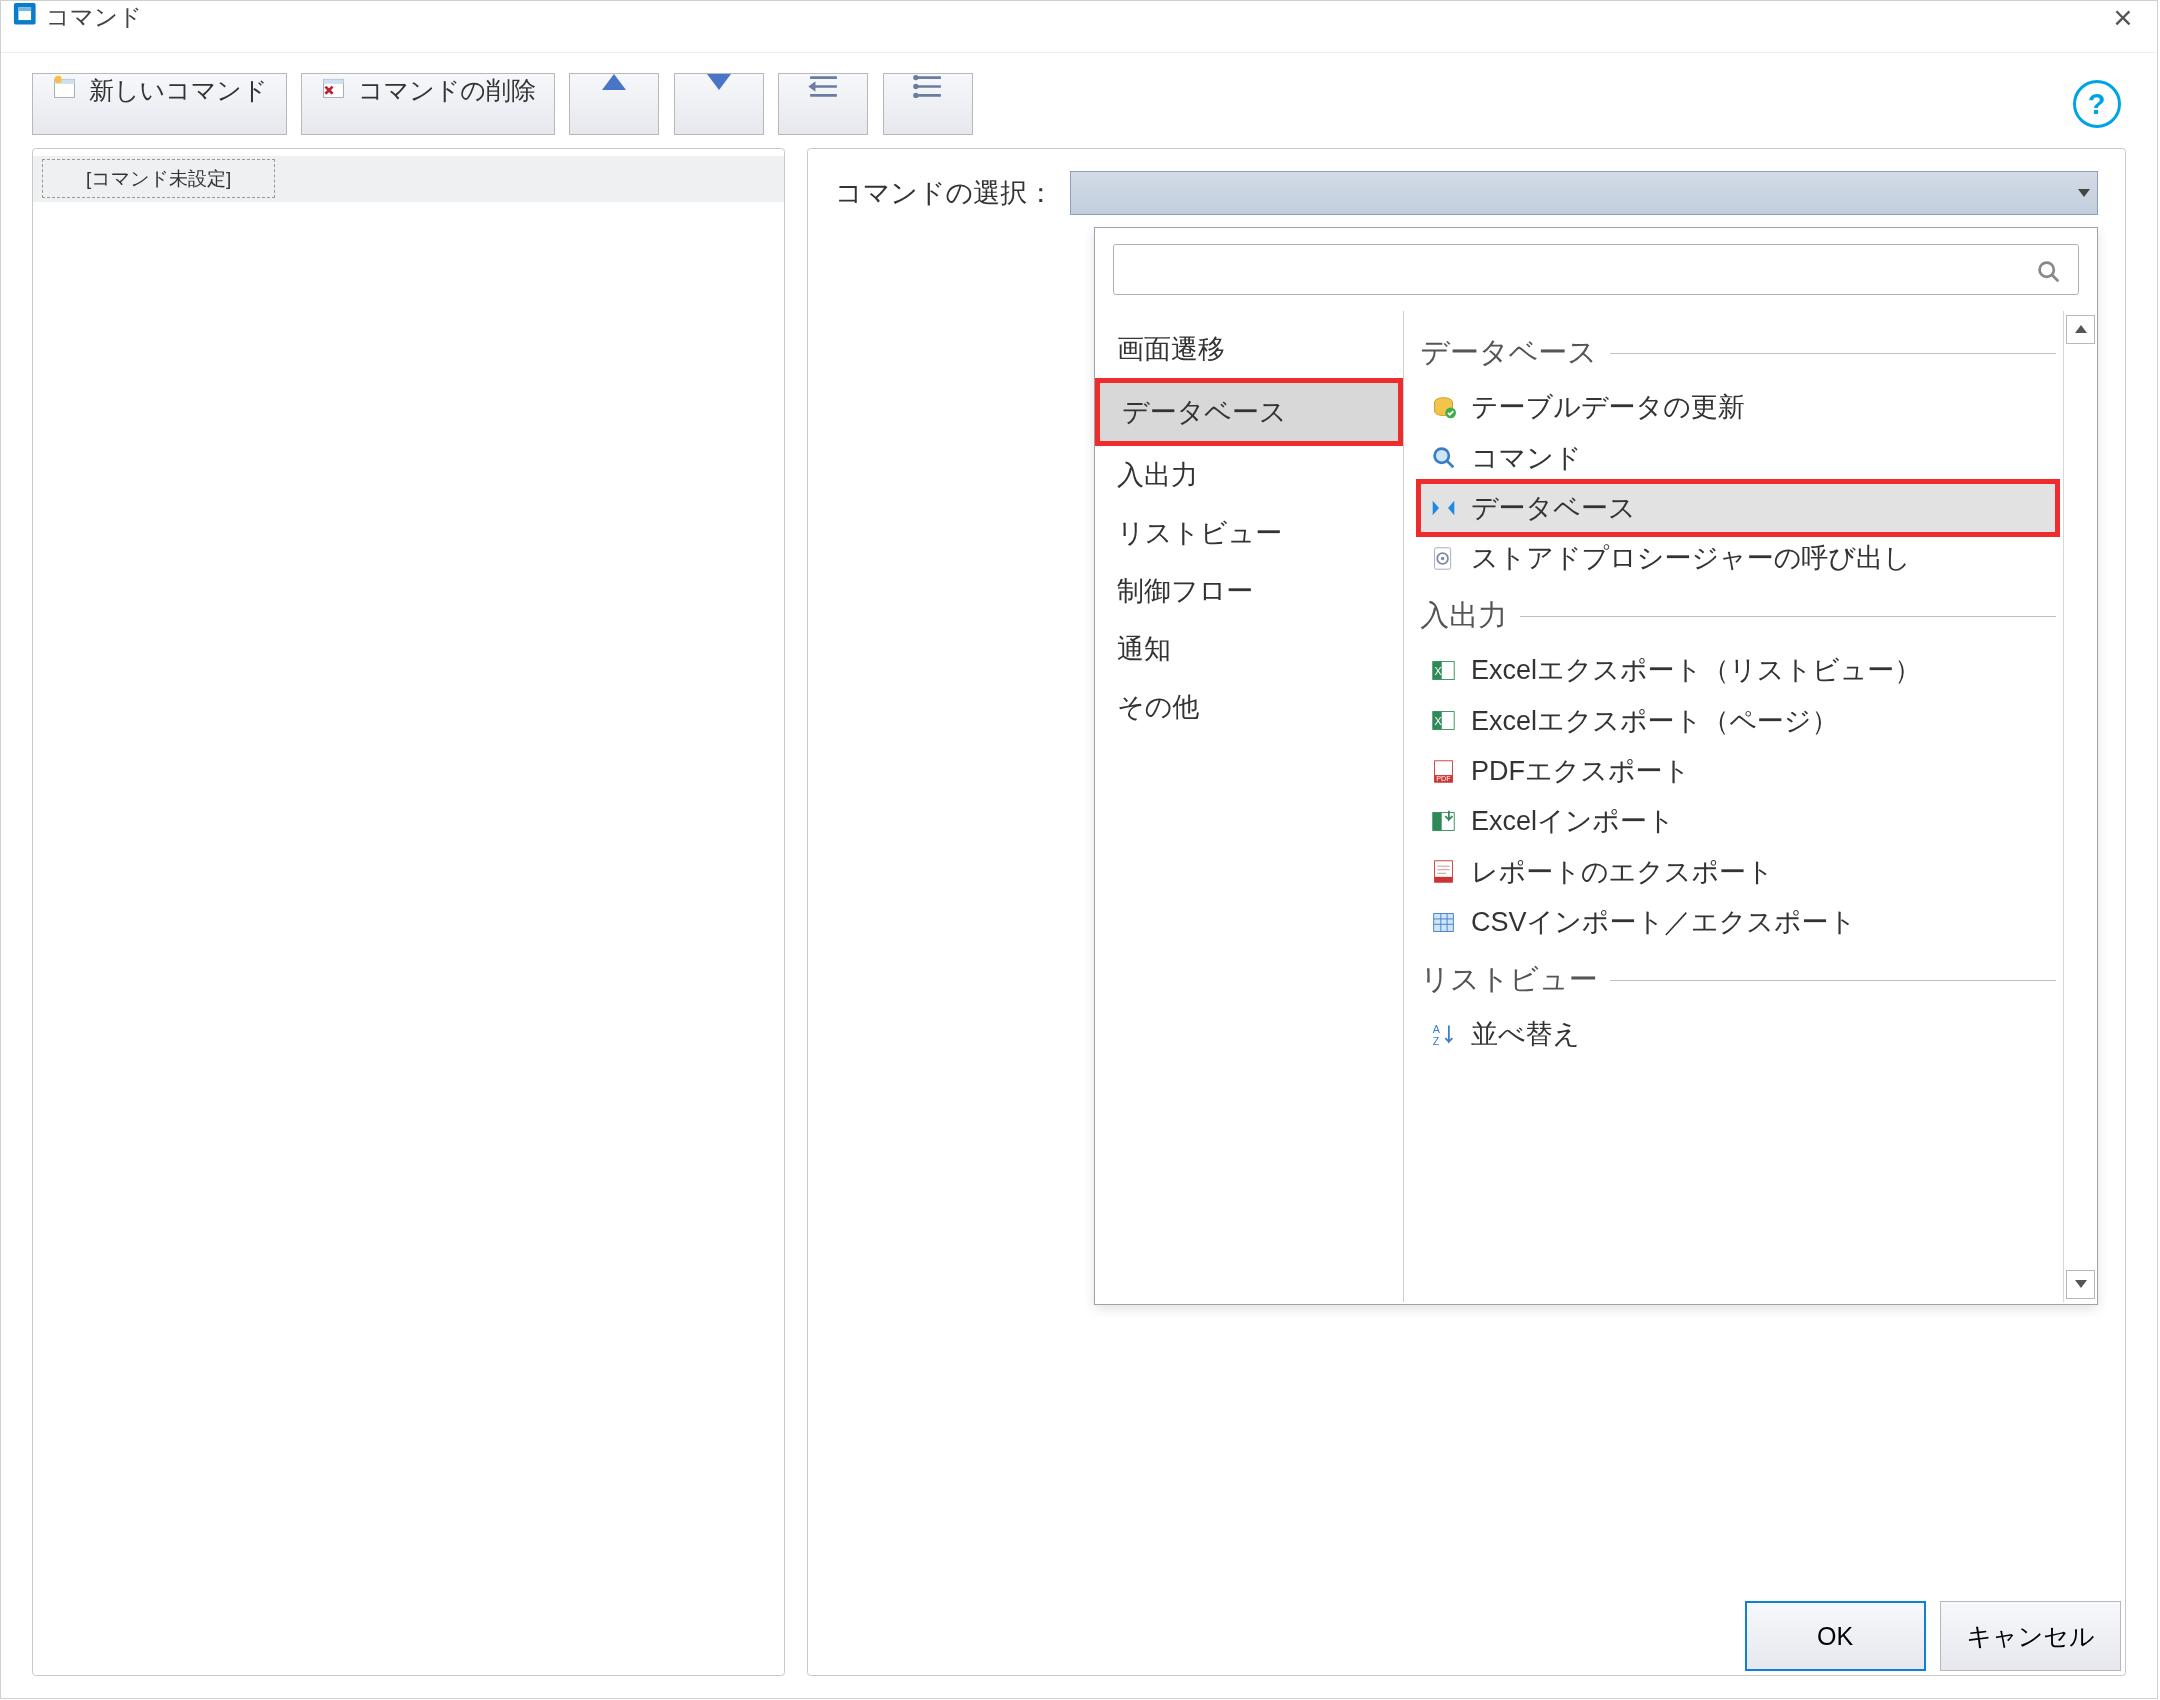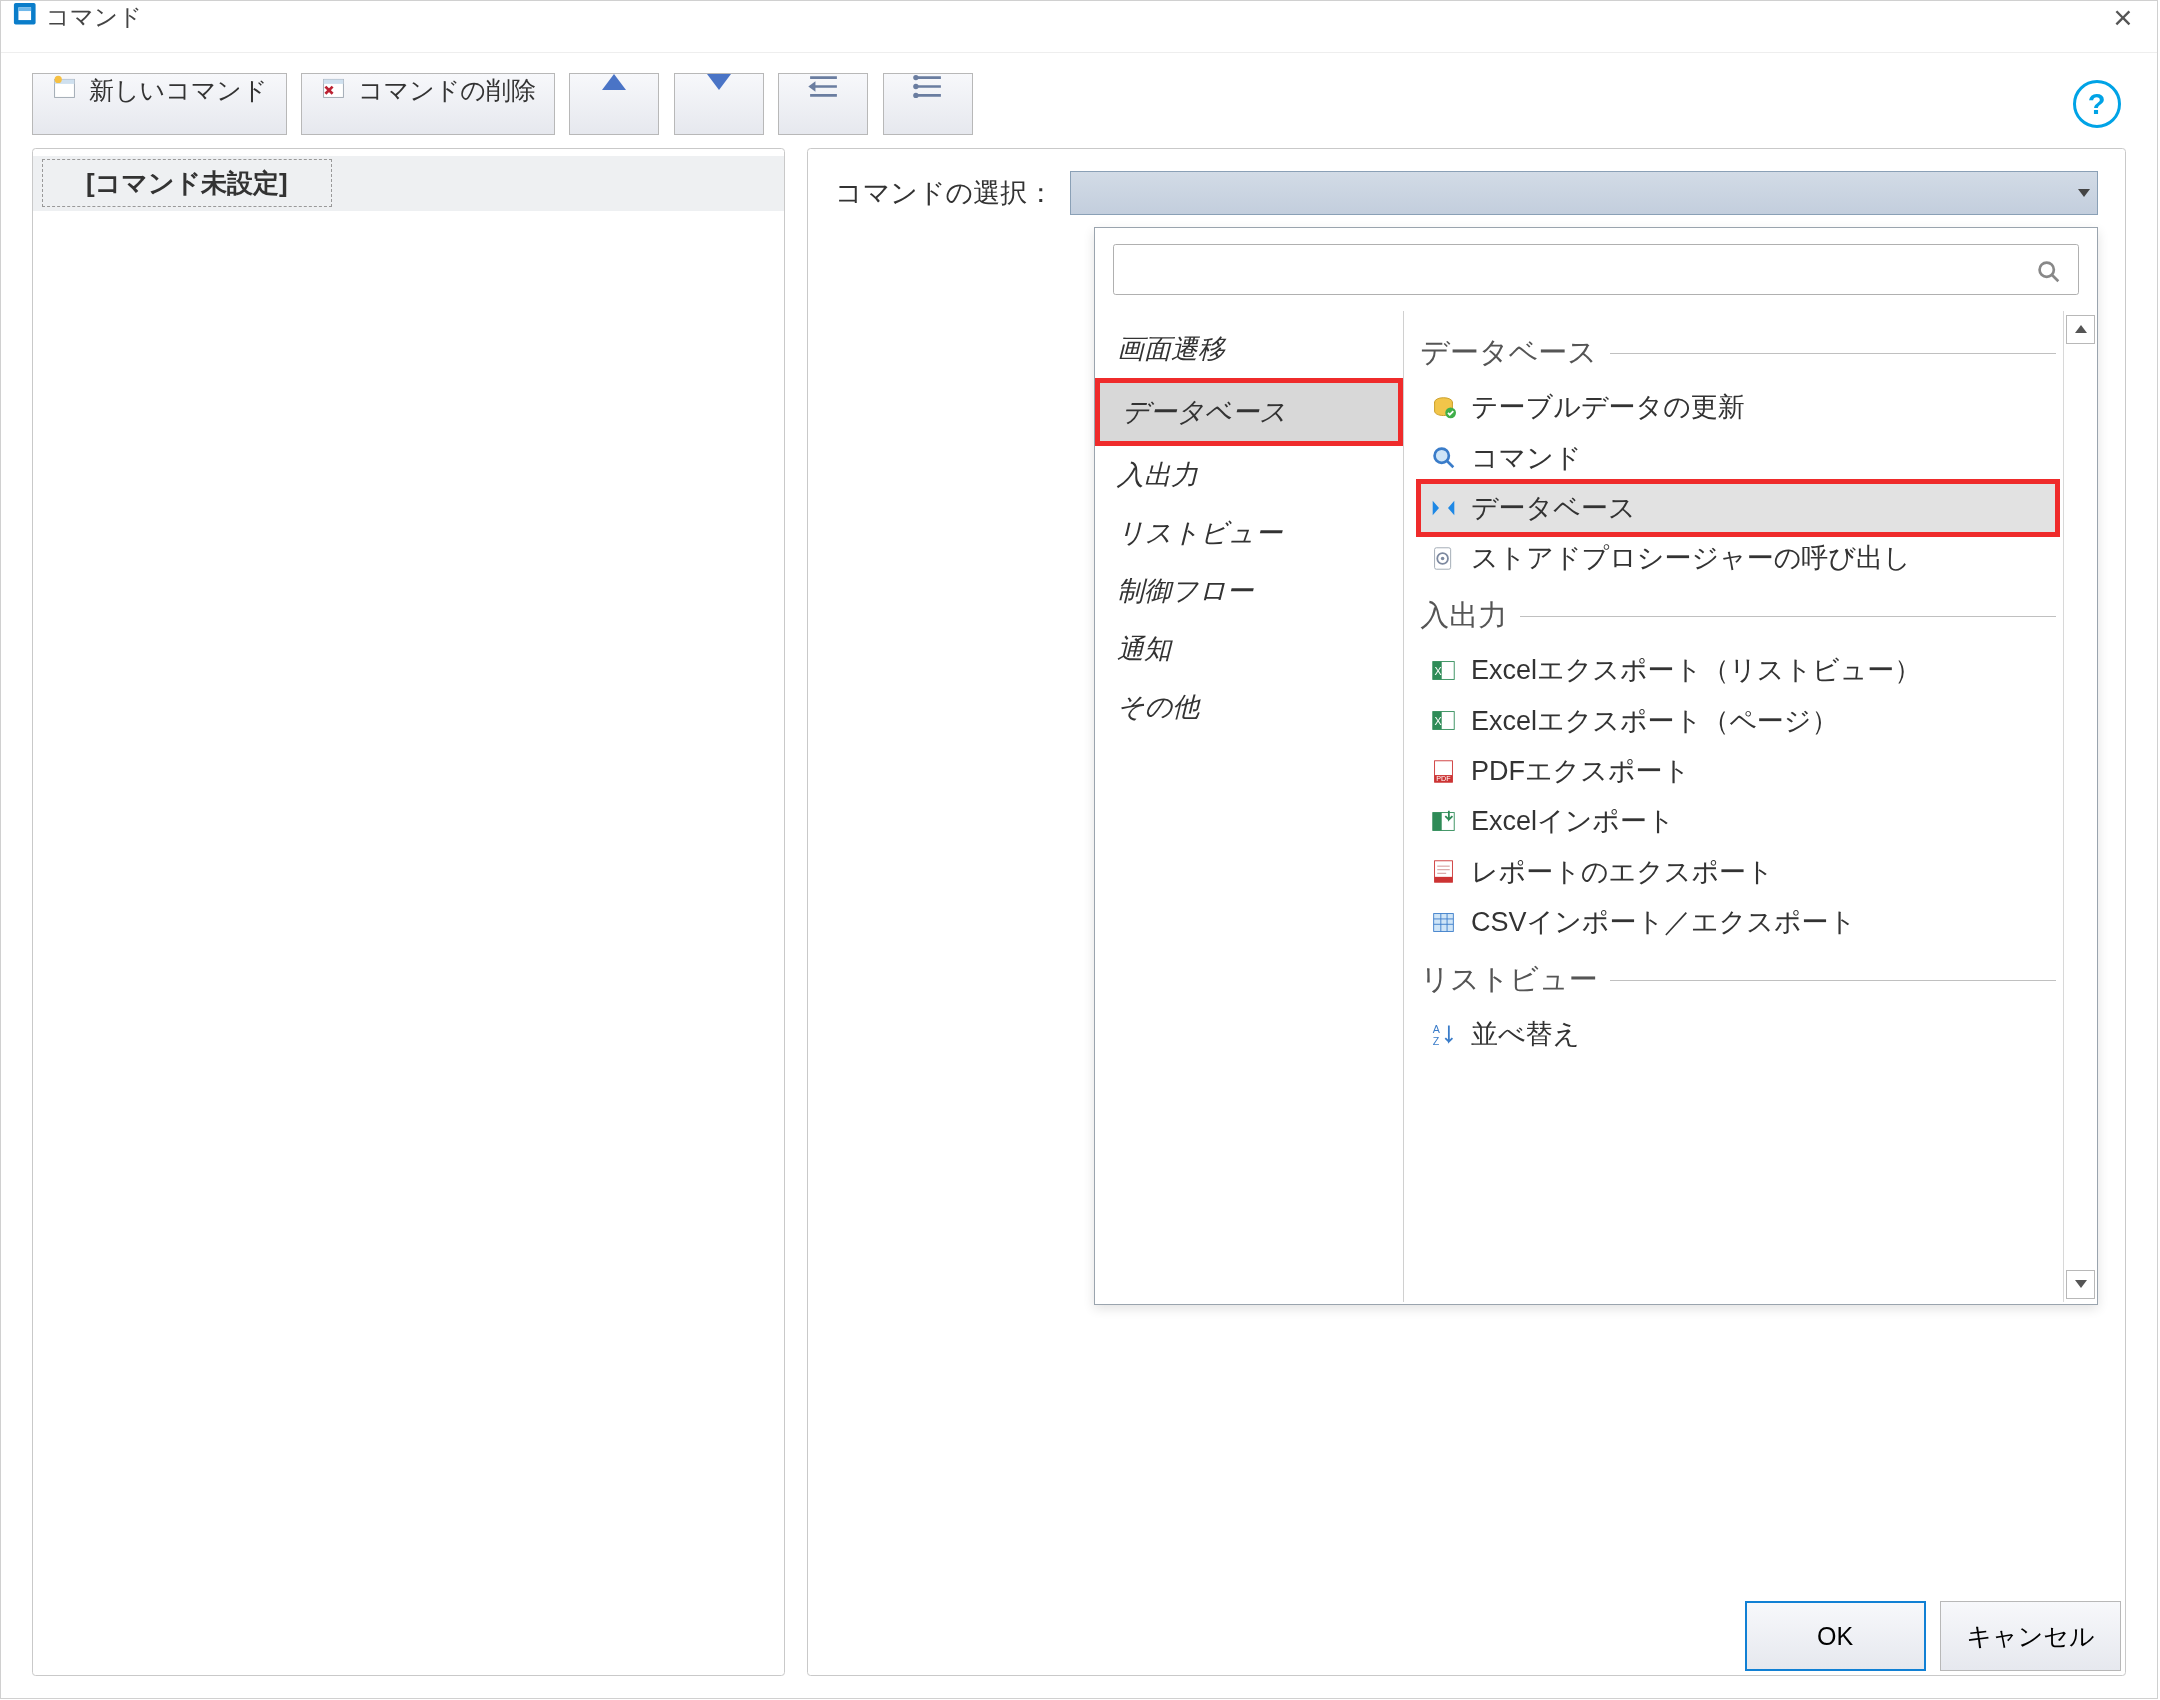--- a/index.html
+++ b/index.html
@@ -30,38 +30,38 @@
   .tbtn.icon-only{width:90px;justify-content:center;padding:0;}
   .tri{width:0;height:0;border-left:12.7px solid transparent;border-right:12.7px solid transparent;}
   .tri.up{border-bottom:16.3px solid var(--arrow);}
   .tri.down{border-top:16.3px solid var(--arrow);}
   .tb-spacer{flex:1;}
   .help{width:42px;height:42px;border-radius:50%;border:3.6px solid #00a3e6;display:flex;align-items:center;justify-content:center;color:#00a3e6;font-weight:bold;font-size:29px;margin-right:5.4px;cursor:pointer;}
 
   .content{flex:1;display:flex;gap:22px;padding:0 31px 22px;}
 
   .left-panel{width:751px;border:0.9px solid var(--panel-border);border-radius:3.6px;padding:7.2px 0;}
-  .unset-cmd{margin:1.8px 9px;padding:5.4px 43px;border:0.9px dashed #999;display:inline-block;font-size:26px;font-weight:bold;}
+  .unset-cmd{margin:1.8px 9px;padding:5.4px 43px;border:0.9px dashed #999;display:inline-block;font-size:19px;}
   .unset-wrap{background:#eef0f2;padding:1.8px 0;}
 
   .right-panel{flex:1;border:0.9px solid var(--panel-border);border-radius:3.6px;padding:22px 27px;position:relative;}
   .select-row{display:flex;align-items:center;gap:16.3px;}
   .select-label{font-size:27px;white-space:nowrap;}
   .select-box{flex:1;height:42px;border:0.9px solid #8aa0b6;background:linear-gradient(to bottom,#d2dbe6,#c3cedd);display:flex;align-items:center;justify-content:flex-end;padding:0 7.2px;cursor:pointer;}
   .select-arrow{width:0;height:0;border-left:6.3px solid transparent;border-right:6.3px solid transparent;border-top:8.1px solid #444;}
 
   
   .popup{position:absolute;left:286px;top:78px;right:27px;height:1076px;border:0.9px solid #9aa4ae;background:#fff;box-shadow:0 3.6px 11px rgba(0,0,0,0.12);}
   .search-wrap{padding:16.3px 18px;}
   .search{width:100%;height:51px;border:0.9px solid #b0b0b0;border-radius:2.7px;padding:0 51px 0 12.7px;box-sizing:border-box;font-size:25px;}
   .search-icon{position:absolute;right:36px;top:31px;color:#888;}
 
   .popup-body{display:flex;height:calc(100% - 85px);}
   .cats{width:308px;border-right:0.9px solid #d0d0d0;padding:9px 0;}
-  .cat{padding:11px 22px;text-align:left;font-size:27px;cursor:pointer;font-style:italic;}
+  .cat{padding:11px 22px;text-align:left;font-size:27px;cursor:pointer;}
   .cat.selected{background:#d8d8d8;}
   .cat-hl{border:5.4px solid var(--highlight);box-sizing:border-box;}
 
   .cmds{flex:1;overflow:hidden;position:relative;display:flex;}
   .cmds-inner{flex:1;padding:9px 7.2px 9px 16.3px;}
   .section-hd{display:flex;align-items:center;gap:12.7px;font-size:29px;color:#555;margin:12.7px 0 9px;}
   .section-hd .line{flex:1;height:0.9px;background:#c0c0c0;}
   .cmd{display:flex;align-items:center;gap:12.7px;padding:7.2px 9px;font-size:27px;cursor:pointer;}
   .cmd.selected{background:#e2e2e2;color:#333;}
   .cmd .ic{width:29px;height:29px;display:inline-flex;align-items:center;justify-content:center;flex:none;}

